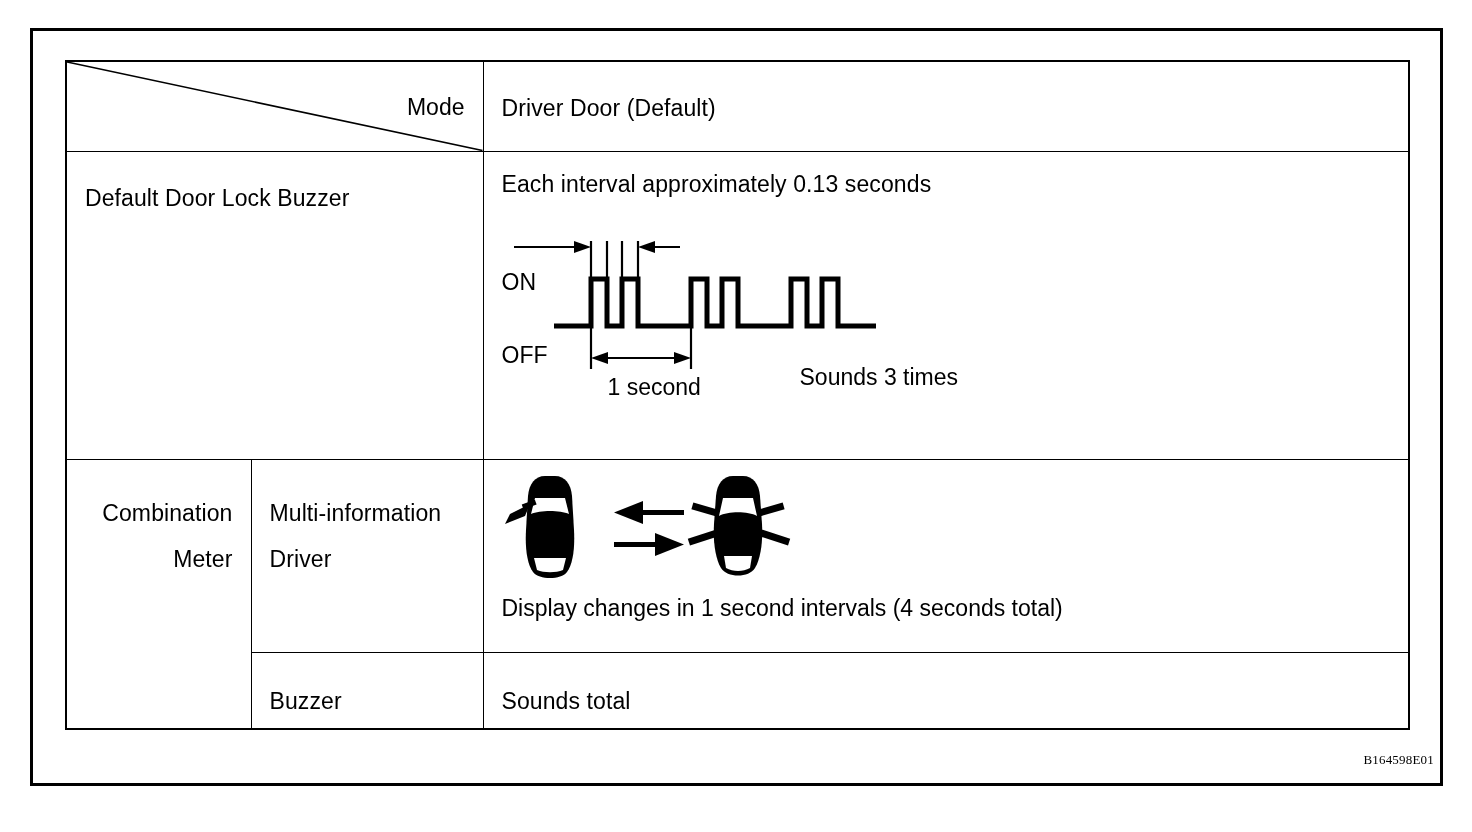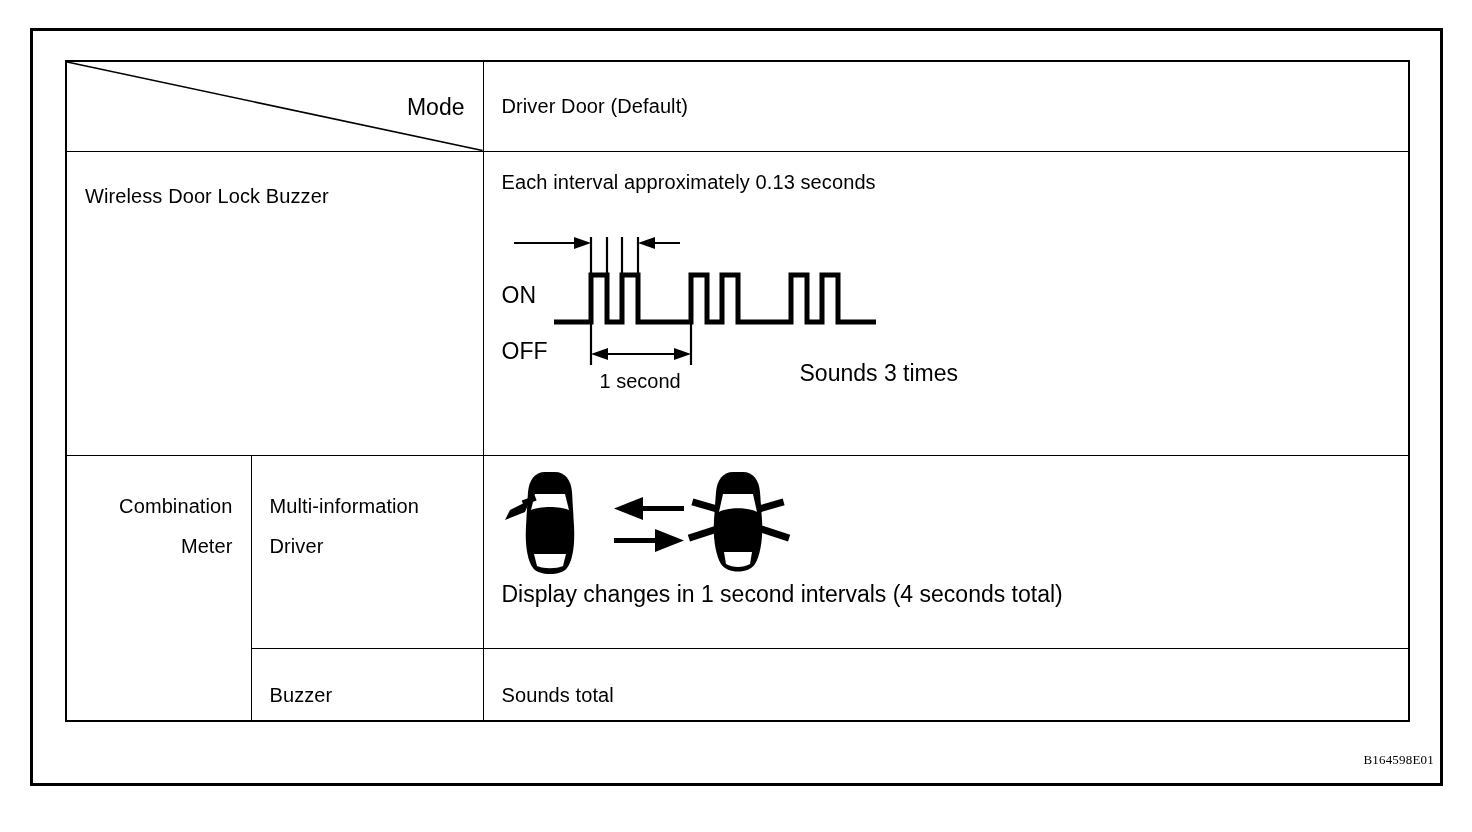--- a/index.html
+++ b/index.html
@@ -40,21 +40,21 @@
     padding-left: 40px;
   }
   #spec-table td {
     border: 1px solid #000;
     vertical-align: top;
     padding: 0;
     box-sizing: border-box;
   }
   .cell-pad {
     padding: 16px 18px 10px 18px;
-    font-size: 20px;
+    font-size: 23px;
     line-height: 1.45;
     letter-spacing: 0.1px;
   }
 
   
   #spec-table {
     border: 2px solid #000;
   }
 
   
@@ -84,40 +84,40 @@
   }
   .wave-wrap svg {
     position: absolute;
     left: 0;
     top: 0;
   }
   .wave-label {
     position: absolute;
     font-size: 23px;
   }
-  #label-on  { left: 18px; top: 85px; }
+  #label-on  { left: 18px; top: 68px; }
   #label-off { left: 18px; top: 141px; }
-  #label-onesecond { left: 116px; top: 173px; font-size: 20px; }
+  #label-onesecond { left: 124px; top: 173px; font-size: 23px; }
   #label-sounds3 { left: 316px; top: 163px; font-size: 23px; }
 
   
   .mid-wrap {
     position: relative;
     width: 100%;
     height: 192px;
   }
   .mid-wrap .icons {
     position: absolute;
     left: 18px;
     top: 8px;
   }
   .mid-wrap .mid-caption {
     position: absolute;
     left: 18px;
-    top: 125px;
+    top: 135px;
     font-size: 23px;
   }
 
   
   #figure-code {
     position: absolute;
     right: 38px;
     top: 752px;
     font-size: 13px;
     font-family: Liberation Serif, serif;
@@ -146,21 +146,21 @@
         </svg>
         <span class="mode-label">Mode</span>
       </td>
       <td>
         <div class="cell-pad" style="padding-top:30px;">Driver Door (Default)</div>
       </td>
     </tr>
 
     <tr>
       <td colspan="2">
-        <div class="cell-pad" style="padding-top:30px;">Wireless Door Lock Buzzer</div>
+        <div class="cell-pad" style="padding-top:30px;">Default Door Lock Buzzer</div>
       </td>
       <td>
         <div class="cell-pad" style="padding-bottom:0;">Each interval approximately 0.13 seconds</div>
 
         <div class="wave-wrap">
           <span class="wave-label" id="label-on">ON</span>
           <span class="wave-label" id="label-off">OFF</span>
           <span class="wave-label" id="label-onesecond">1 second</span>
           <span class="wave-label" id="label-sounds3">Sounds 3 times</span>
 

